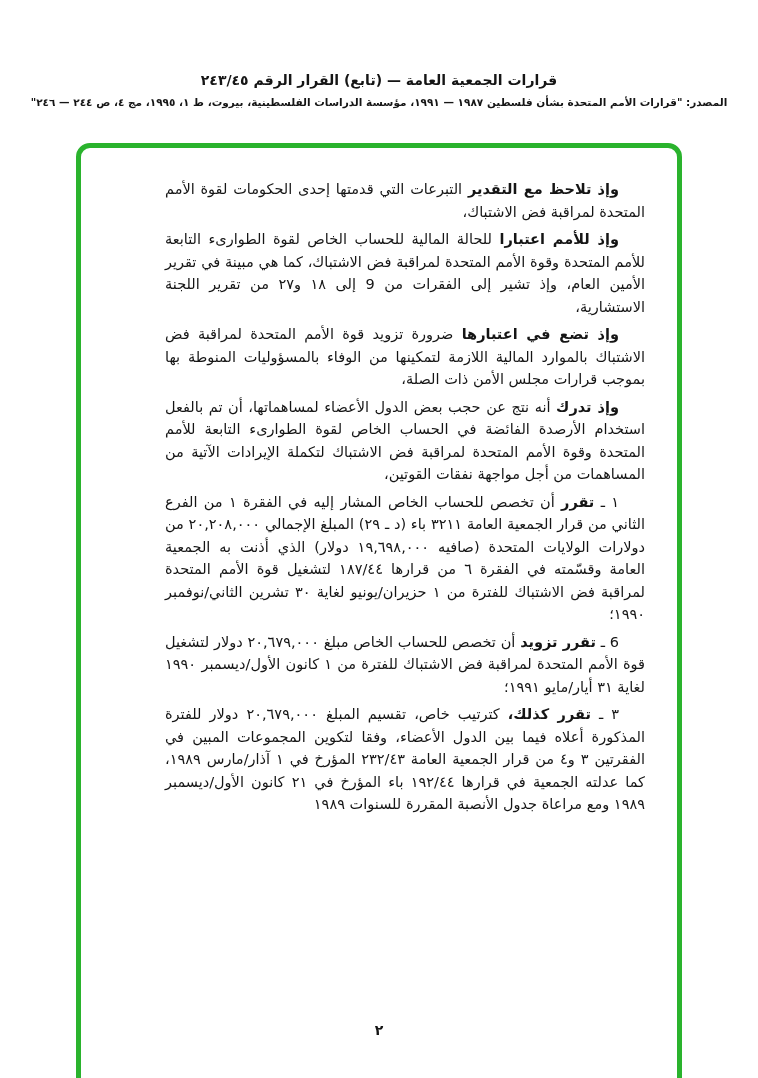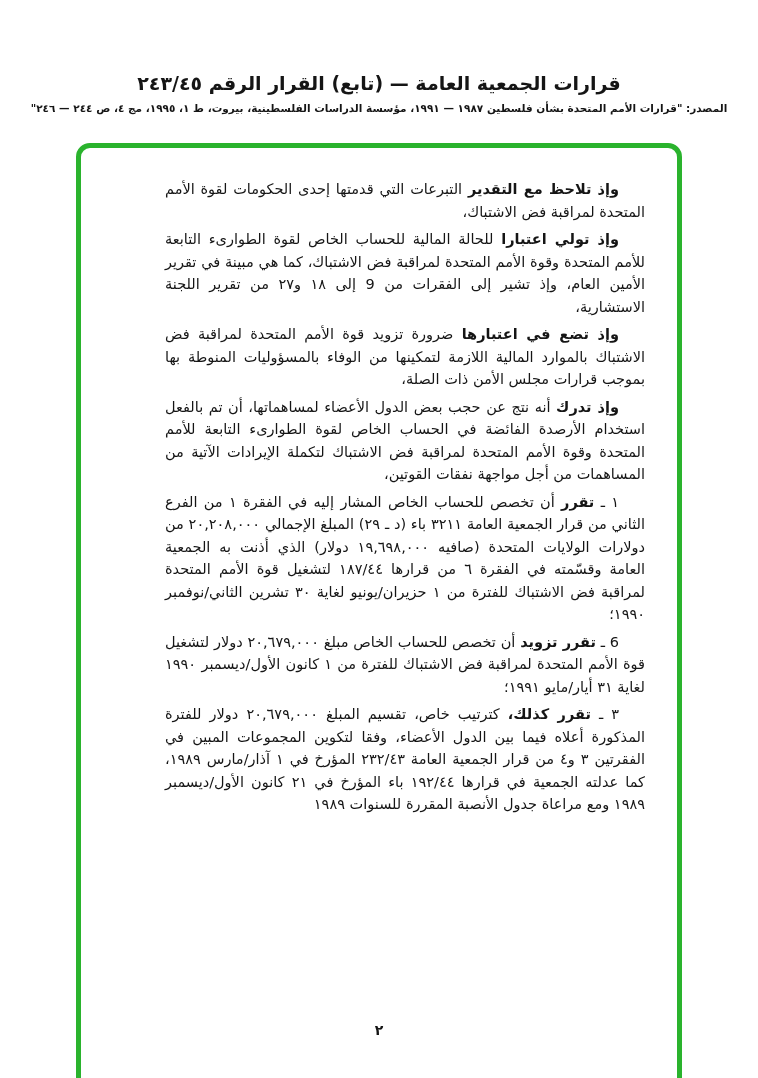--- a/index.html
+++ b/index.html
@@ -17,21 +17,21 @@
   }
   .page-header {
     position: absolute;
     top: 72px;
     left: 0;
     right: 0;
     text-align: center;
     direction: rtl;
   }
   .doc-title {
-    font-size: 19px;
+    font-size: 14px;
     font-weight: 700;
     margin: 0;
     letter-spacing: 0;
   }
   .doc-source {
     font-size: 10.5px;
     font-weight: 700;
     margin-top: 8px;
     white-space: nowrap;
   }
@@ -82,21 +82,21 @@
 <header class="page-header">
   <h1 class="doc-title">قرارات الجمعية العامة — (تابع) القرار الرقم ٢٤٣/٤٥</h1>
   <div class="doc-source">المصدر: "قرارات الأمم المتحدة بشأن فلسطين ١٩٨٧ — ١٩٩١، مؤسسة الدراسات الفلسطينية، بيروت، ط ١، ١٩٩٥، مج ٤، ص ٢٤٤ — ٢٤٦"</div>
 </header>
 
 <main class="green-frame" style="border-color: rgb(42, 179, 45);">
   <div class="text-column" dir="rtl" lang="ar">
 
     <p class="para"><span class="lead">وإذ تلاحظ مع التقدير</span> <span>التبرعات التي قدمتها إحدى الحكومات لقوة الأمم المتحدة لمراقبة فض الاشتباك،</span></p>
 
-    <p class="para"><span class="lead">وإذ تولي اعتبارا</span> <span>للحالة المالية للحساب الخاص لقوة الطوارىء التابعة للأمم المتحدة وقوة الأمم المتحدة لمراقبة فض الاشتباك، كما هي مبينة في تقرير الأمين العام، وإذ تشير إلى الفقرات من 9 إلى ١٨ و٢٧ من تقرير اللجنة الاستشارية،</span></p>
+    <p class="para"><span class="lead">وإذ للأمم اعتبارا</span> <span>للحالة المالية للحساب الخاص لقوة الطوارىء التابعة للأمم المتحدة وقوة الأمم المتحدة لمراقبة فض الاشتباك، كما هي مبينة في تقرير الأمين العام، وإذ تشير إلى الفقرات من 9 إلى ١٨ و٢٧ من تقرير اللجنة الاستشارية،</span></p>
 
     <p class="para"><span class="lead">وإذ تضع في اعتبارها</span> <span>ضرورة تزويد قوة الأمم المتحدة لمراقبة فض الاشتباك بالموارد المالية اللازمة لتمكينها من الوفاء بالمسؤوليات المنوطة بها بموجب قرارات مجلس الأمن ذات الصلة،</span></p>
 
     <p class="para"><span class="lead">وإذ تدرك</span> <span>أنه نتج عن حجب بعض الدول الأعضاء لمساهماتها، أن تم بالفعل استخدام الأرصدة الفائضة في الحساب الخاص لقوة الطوارىء التابعة للأمم المتحدة وقوة الأمم المتحدة لمراقبة فض الاشتباك لتكملة الإيرادات الآتية من المساهمات من أجل مواجهة نفقات القوتين،</span></p>
 
     <p class="para"><span class="pnum">١ ـ</span> <span class="lead">تقرر</span> <span>أن تخصص للحساب الخاص المشار إليه في الفقرة ١ من الفرع الثاني من قرار الجمعية العامة ٣٢١١ باء (د ـ ٢٩) المبلغ الإجمالي ٢٠,٢٠٨,٠٠٠ من دولارات الولايات المتحدة (صافيه ١٩,٦٩٨,٠٠٠ دولار) الذي أذنت به الجمعية العامة وقسّمته في الفقرة ٦ من قرارها ١٨٧/٤٤ لتشغيل قوة الأمم المتحدة لمراقبة فض الاشتباك للفترة من ١ حزيران/يونيو لغاية ٣٠ تشرين الثاني/نوفمبر ١٩٩٠؛</span></p>
 
     <p class="para"><span class="pnum">6 ـ</span> <span class="lead">تقرر تزويد</span> <span>أن تخصص للحساب الخاص مبلغ ٢٠,٦٧٩,٠٠٠ دولار لتشغيل قوة الأمم المتحدة لمراقبة فض الاشتباك للفترة من ١ كانون الأول/ديسمبر ١٩٩٠ لغاية ٣١ أيار/مايو ١٩٩١؛</span></p>
 
     <p class="para"><span class="pnum">٣ ـ</span> <span class="lead">تقرر كذلك،</span> <span>كترتيب خاص، تقسيم المبلغ ٢٠,٦٧٩,٠٠٠ دولار للفترة المذكورة أعلاه فيما بين الدول الأعضاء، وفقا لتكوين المجموعات المبين في الفقرتين ٣ و٤ من قرار الجمعية العامة ٢٣٢/٤٣ المؤرخ في ١ آذار/مارس ١٩٨٩، كما عدلته الجمعية في قرارها ١٩٢/٤٤ باء المؤرخ في ٢١ كانون الأول/ديسمبر ١٩٨٩ ومع مراعاة جدول الأنصبة المقررة للسنوات ١٩٨٩</span></p>

